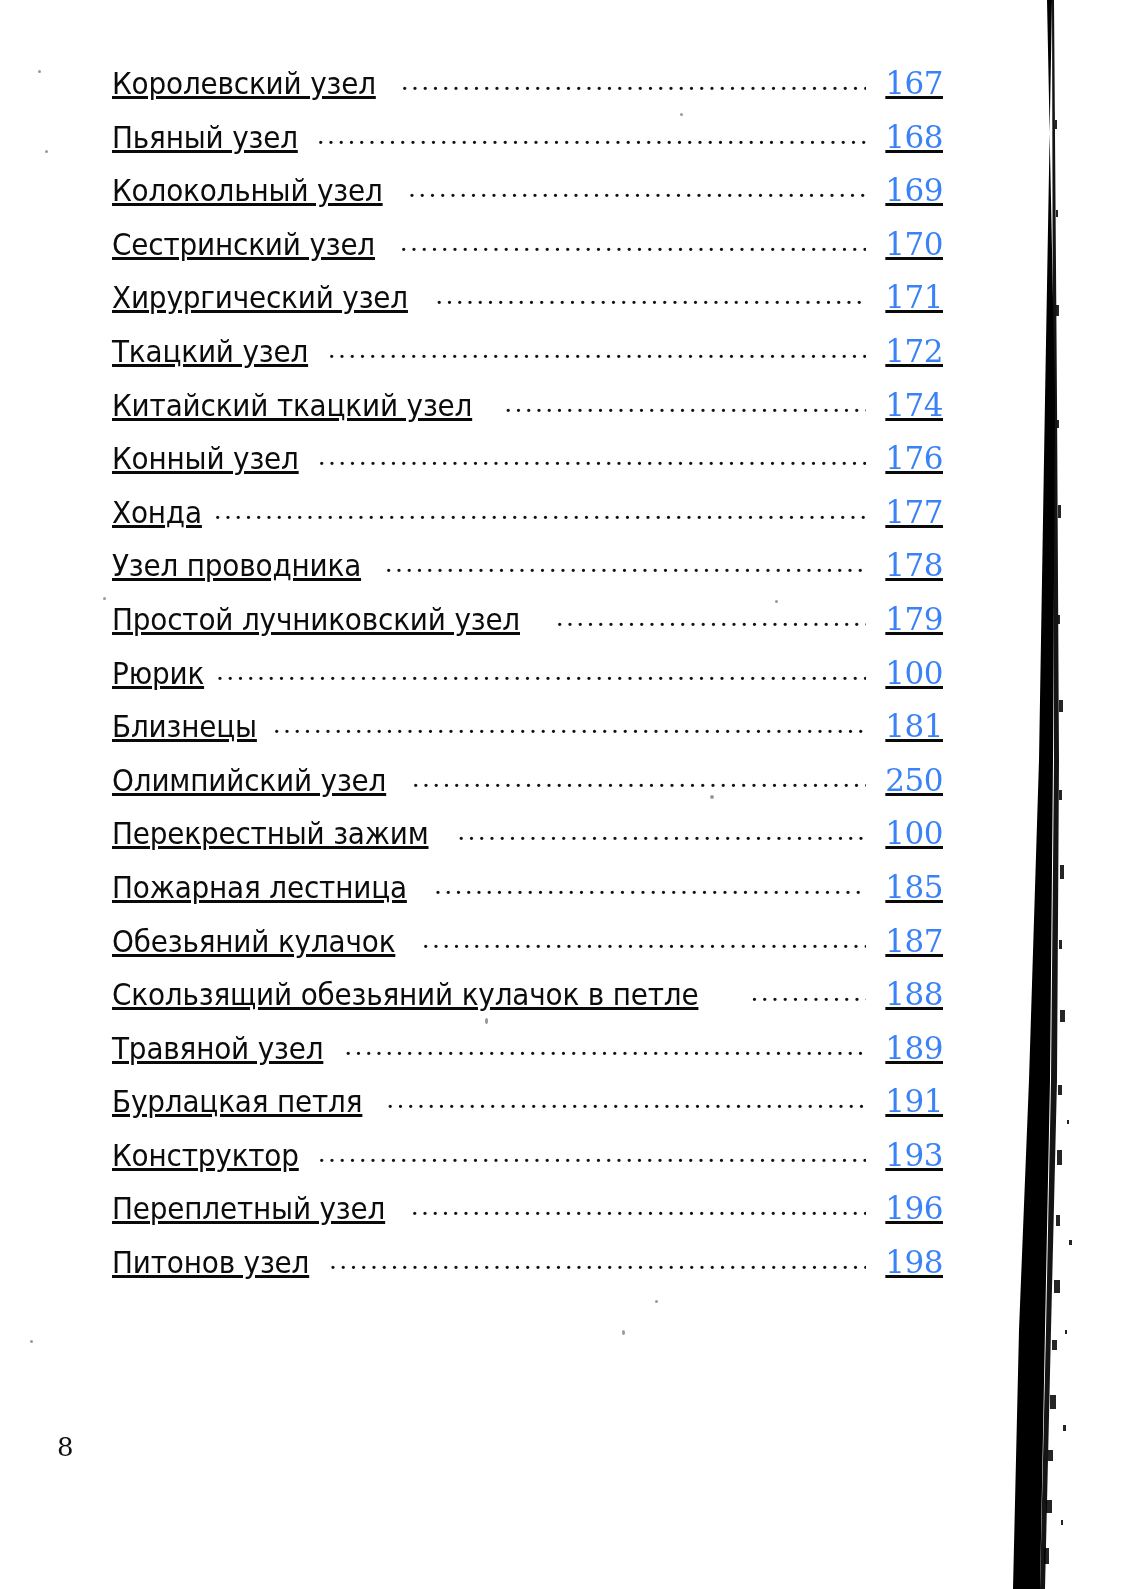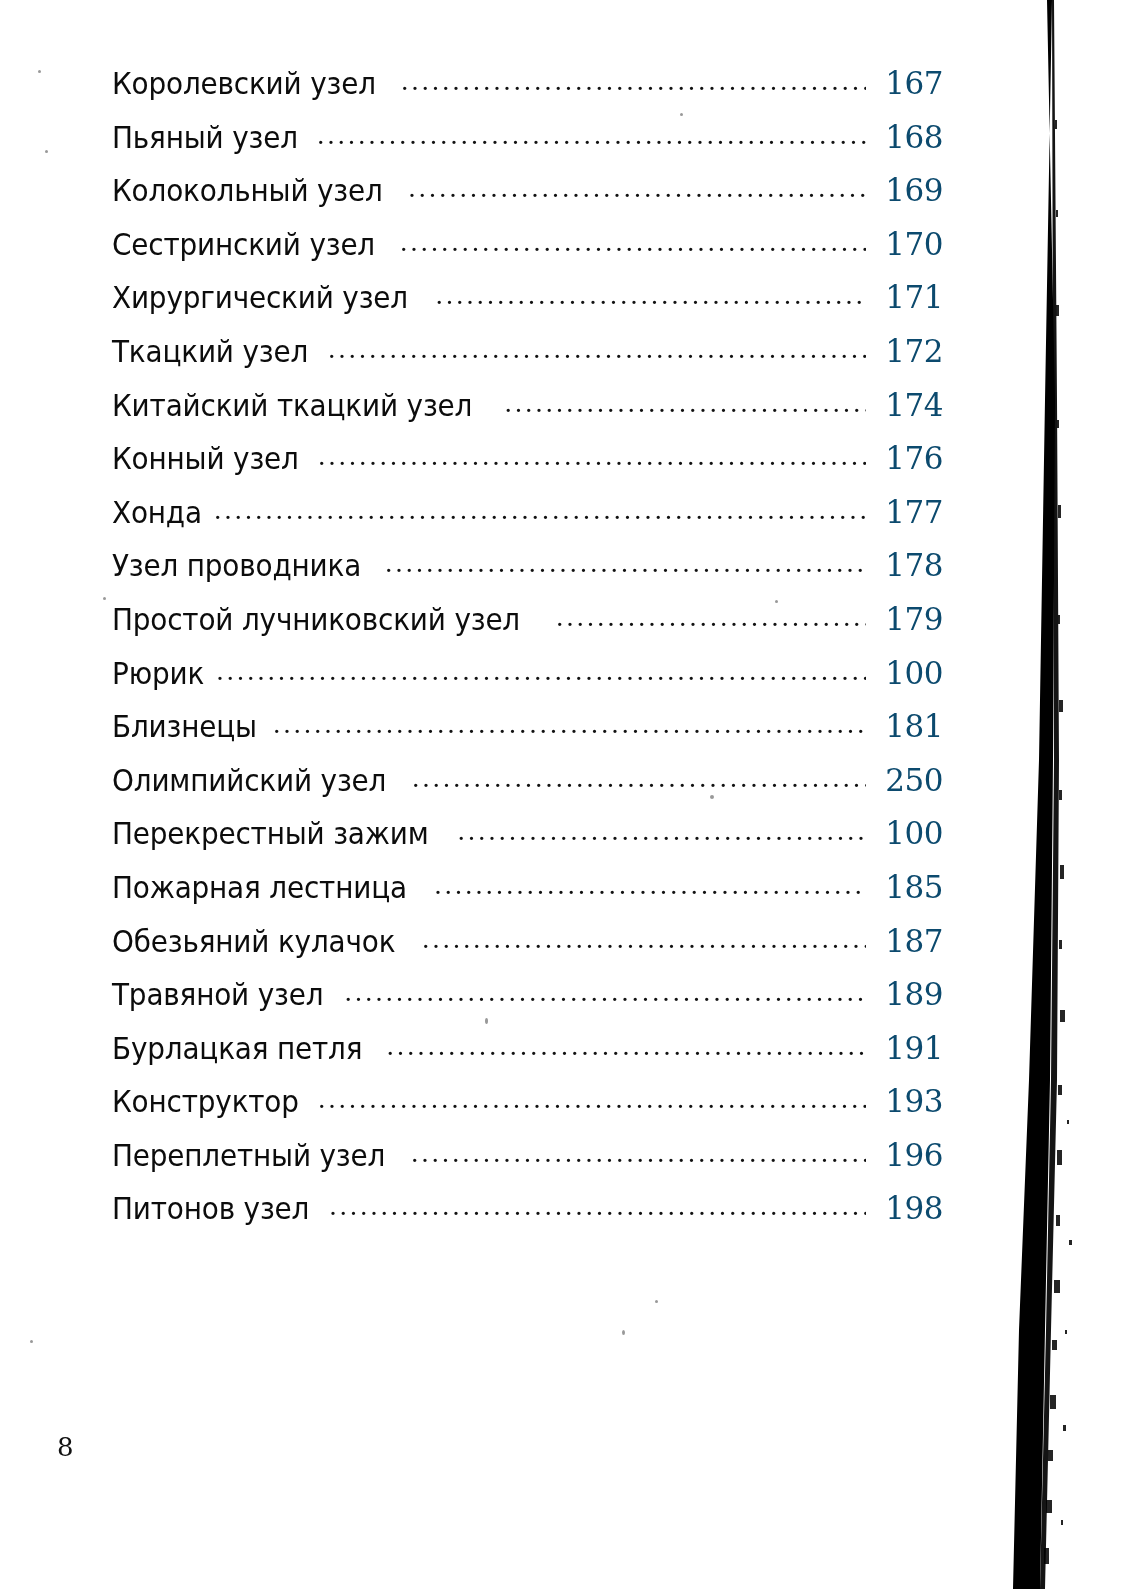--- a/index.html
+++ b/index.html
@@ -36,20 +36,21 @@
     left:112px;
     top:68px;
     width:831px;       
   }
   .toc-entry{
     display:flex;
     align-items:baseline;
     height:53.6px;
     width:100%;
     white-space:nowrap;
+    text-decoration:underline;
   }
   .toc-title{
     font-family:"DejaVu Sans","Liberation Sans",sans-serif;
     font-size:30px;
     line-height:1;
     letter-spacing:-0.2px;
     transform:scaleX(.93);
     transform-origin:left center;
     flex:0 0 auto;
     color:#0c0c0c;
@@ -73,21 +74,21 @@
     white-space:nowrap;
   }
   .toc-page{
     flex:0 0 auto;
     font-family:"DejaVu Serif","Liberation Serif",serif;
     font-size:31px;
     line-height:1;
     letter-spacing:-0.5px;
     text-align:right;
     min-width:74px;
-    color:#0c4a6e;
+    color:#3b82f6;
   }
 
   
   .toc-entry.wide .toc-leader{margin-left:8px;}
 
   
   #folio{
     position:absolute;
     left:57px;
     top:1432px;
@@ -182,20 +183,25 @@
       </div>
       <div class="toc-entry">
         <span class="toc-title">Пожарная лестница</span>
         <span class="toc-leader"></span>
         <span class="toc-page">185</span>
       </div>
       <div class="toc-entry">
         <span class="toc-title">Обезьяний кулачок</span>
         <span class="toc-leader"></span>
         <span class="toc-page">187</span>
+      </div>
+      <div class="toc-entry wide">
+        <span class="toc-title">Скользящий обезьяний кулачок в петле</span>
+        <span class="toc-leader"></span>
+        <span class="toc-page">188</span>
       </div>
       <div class="toc-entry">
         <span class="toc-title">Травяной узел</span>
         <span class="toc-leader"></span>
         <span class="toc-page">189</span>
       </div>
       <div class="toc-entry">
         <span class="toc-title">Бурлацкая петля</span>
         <span class="toc-leader"></span>
         <span class="toc-page">191</span>

